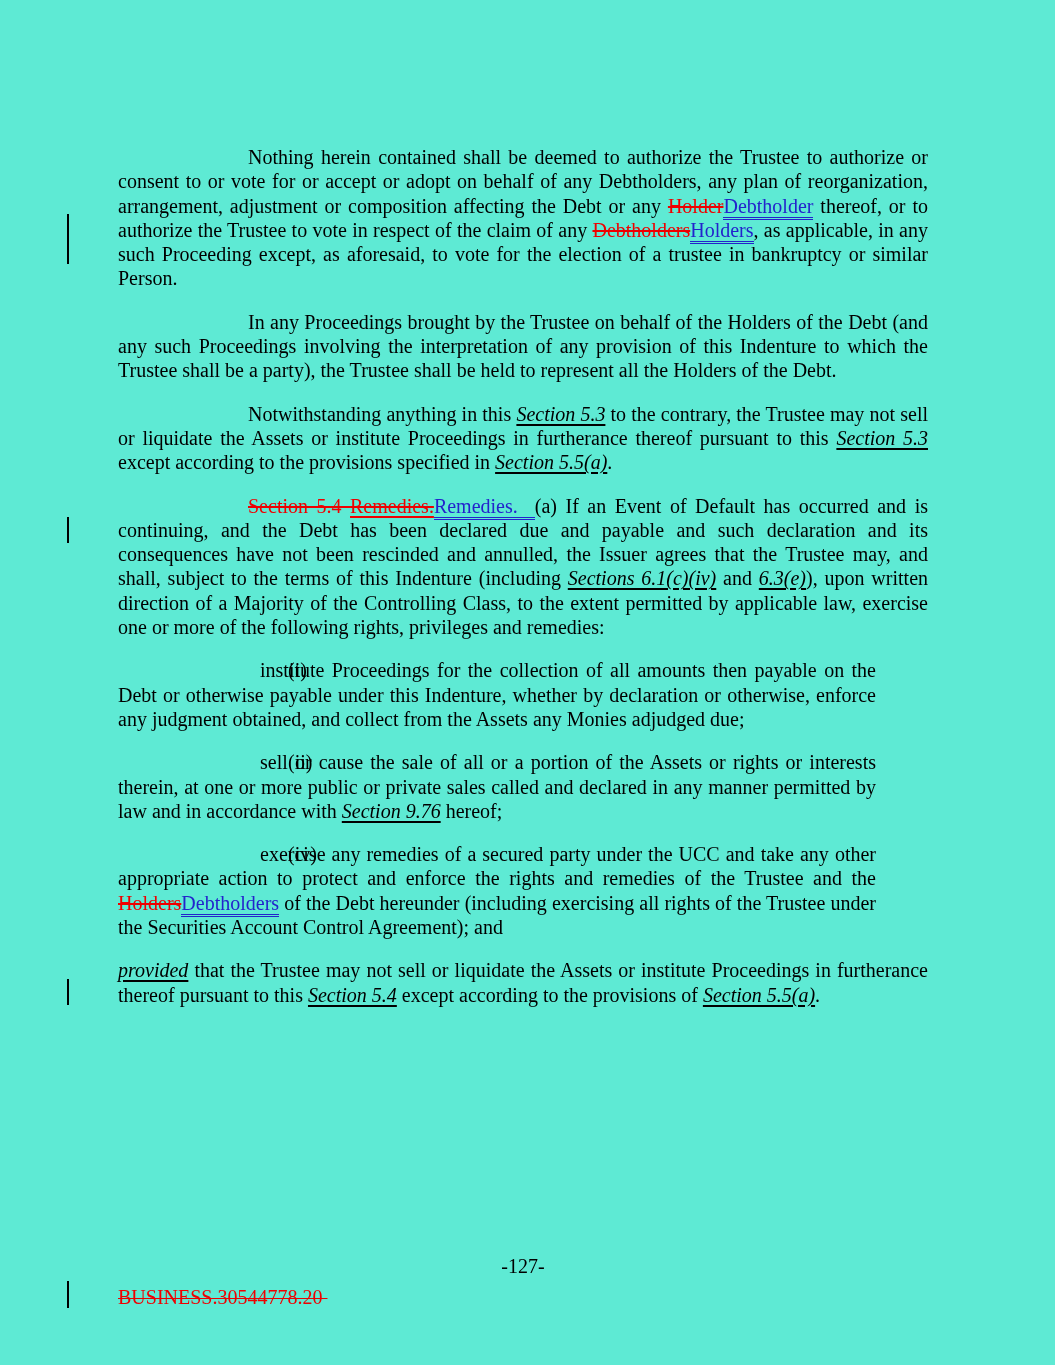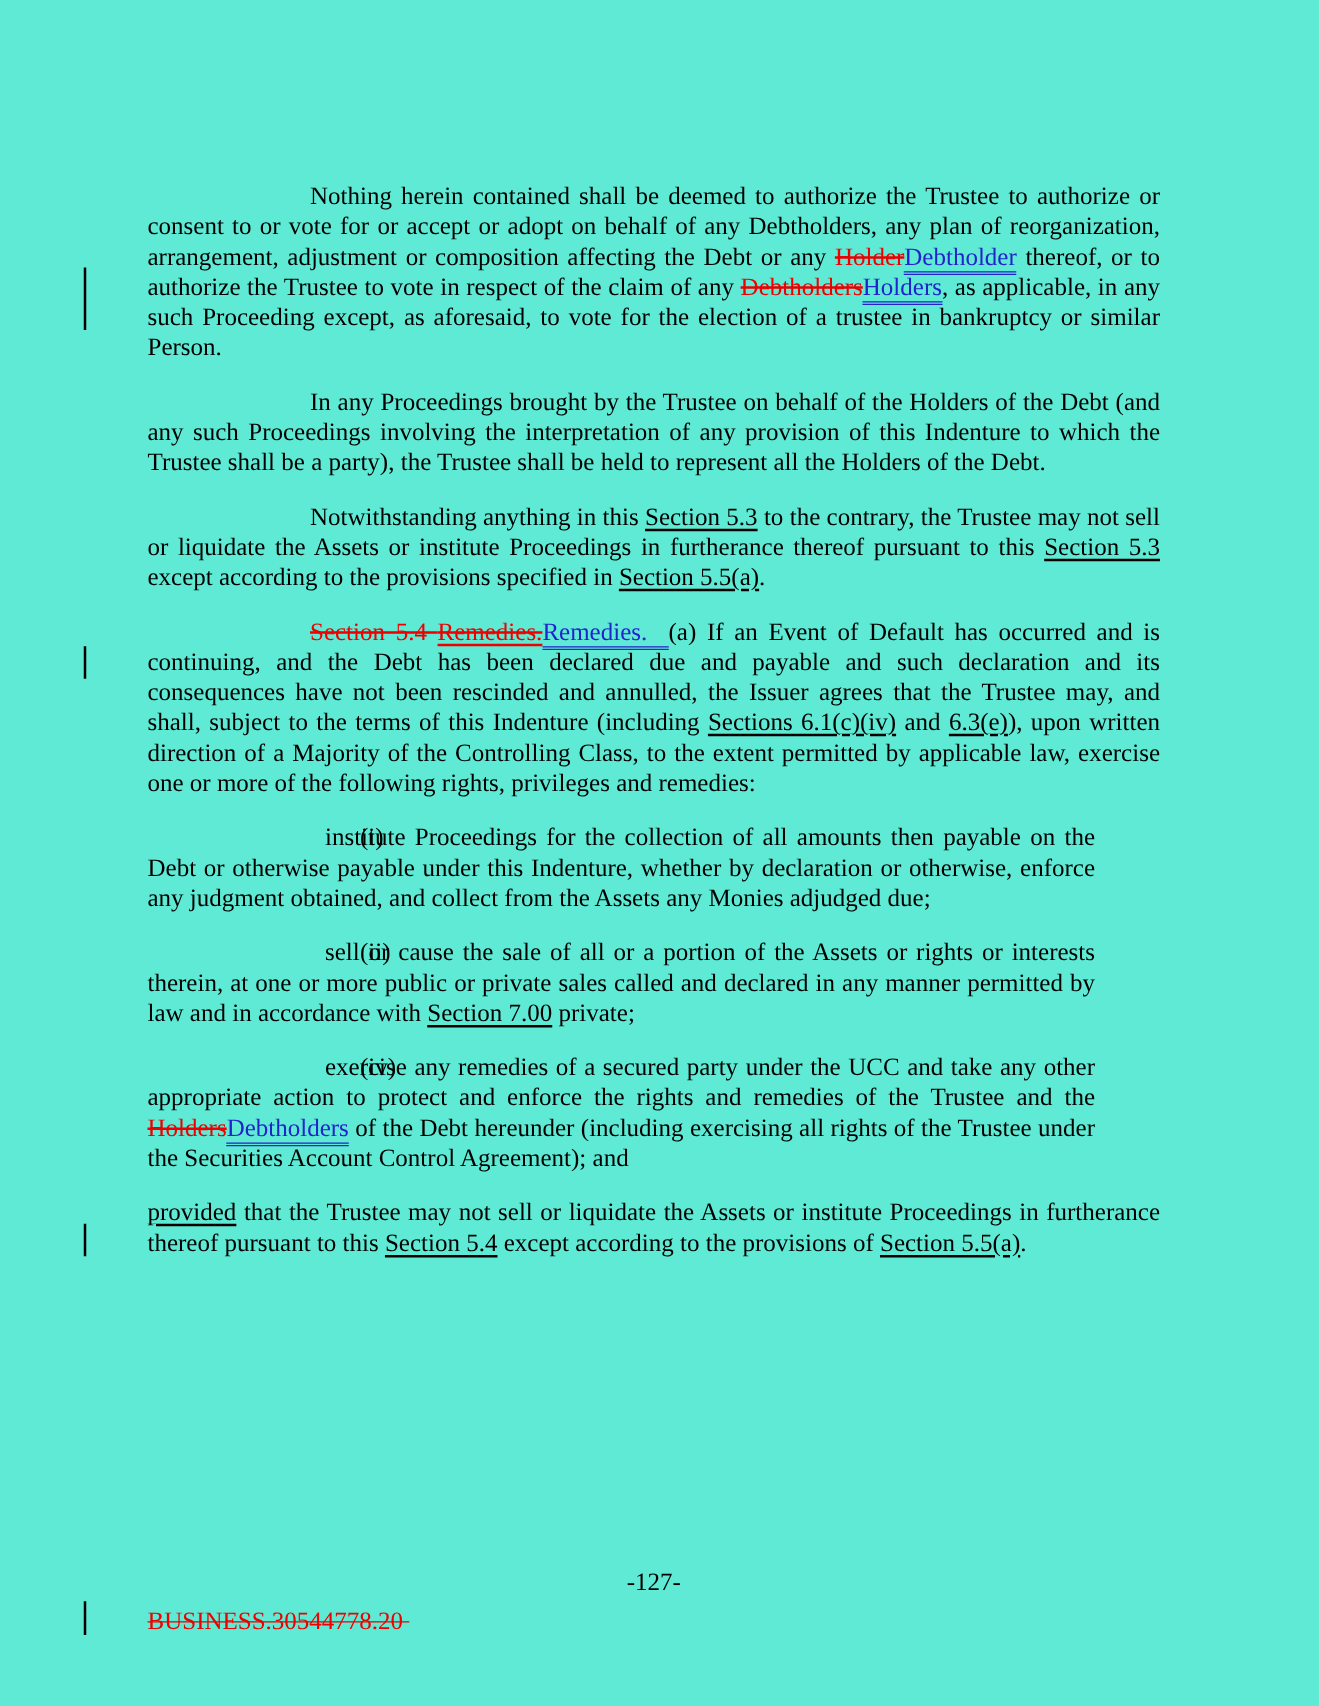--- a/index.html
+++ b/index.html
@@ -13,21 +13,21 @@
   }
   .content { position:absolute; left:118px; top:145px; width:810px; }
   .content p { margin:0 0 19px 0; text-align:justify; text-align-last:left; }
   p.body  { text-indent:130px; }
   p.item  { width:758px; text-indent:85px; }
   p.flush { text-indent:0; }
   .num { display:inline-block; width:57px; }
   .del  { color:var(--red); text-decoration:line-through; text-decoration-thickness:1.6px; }
   .delu { text-decoration:line-through underline; text-decoration-thickness:1.6px; text-underline-offset:3px; }
   .ins  { color:var(--blue); border-bottom:3.5px double var(--blue); }
-  .ref  { text-decoration:underline; text-decoration-thickness:1.5px; text-underline-offset:3px; }
+  .ref  { text-decoration:underline; text-decoration-thickness:1.5px; text-underline-offset:3px;font-style:italic; }
   .bar  { position:absolute; left:67px; width:2px; background:#000; }
   .pagenum {
     position:absolute; left:118px; top:1254px; width:810px;
     text-align:center;
   }
   .docid {
     position:absolute; left:118px; top:1288px;
     font-size:20px; line-height:18px;
     color:var(--red); text-decoration:line-through; text-decoration-thickness:1.4px;
   }
@@ -35,21 +35,21 @@
 </head>
 <body>
 
 <div class="page">
   <div class="content" id="doc-body">
       <p class="body"><span>Nothing herein contained shall be deemed to authorize the Trustee to authorize or consent to or vote for or accept or adopt on behalf of any Debtholders, any plan of reorganization, arrangement, adjustment or composition affecting the Debt or any </span><span class="del">Holder</span><span class="ins">Debtholder</span><span> thereof, or to authorize the Trustee to vote in respect of the claim of any </span><span class="del">Debtholders</span><span class="ins">Holders</span><span>, as applicable, in any such Proceeding except, as aforesaid, to vote for the election of a trustee in bankruptcy or similar Person.</span></p>
       <p class="body"><span>In any Proceedings brought by the Trustee on behalf of the Holders of the Debt (and any such Proceedings involving the interpretation of any provision of this Indenture to which the Trustee shall be a party), the Trustee shall be held to represent all the Holders of the Debt.</span></p>
       <p class="body"><span>Notwithstanding anything in this </span><span class="ref">Section 5.3</span><span> to the contrary, the Trustee may not sell or liquidate the Assets or institute Proceedings in furtherance thereof pursuant to this </span><span class="ref">Section 5.3</span><span> except according to the provisions specified in </span><span class="ref">Section 5.5(a)</span><span>.</span></p>
       <p class="body"><span class="del">Section 5.4&nbsp;</span><span class="del delu">Remedies.</span><span class="ins">Remedies.&nbsp;&nbsp;</span><span>(a) If an Event of Default has occurred and is continuing, and the Debt has been declared due and payable and such declaration and its consequences have not been rescinded and annulled, the Issuer agrees that the Trustee may, and shall, subject to the terms of this Indenture (including </span><span class="ref">Sections 6.1(c)(iv)</span><span> and </span><span class="ref">6.3(e)</span><span>), upon written direction of a Majority of the Controlling Class, to the extent permitted by applicable law, exercise one or more of the following rights, privileges and remedies:</span></p>
       <p class="item"><span class="num">(i)</span><span>institute Proceedings for the collection of all amounts then payable on the Debt or otherwise payable under this Indenture, whether by declaration or otherwise, enforce any judgment obtained, and collect from the Assets any Monies adjudged due;</span></p>
-      <p class="item"><span class="num">(ii)</span><span>sell or cause the sale of all or a portion of the Assets or rights or interests therein, at one or more public or private sales called and declared in any manner permitted by law and in accordance with </span><span class="ref">Section 7.00</span><span> private;</span></p>
+      <p class="item"><span class="num">(ii)</span><span>sell or cause the sale of all or a portion of the Assets or rights or interests therein, at one or more public or private sales called and declared in any manner permitted by law and in accordance with </span><span class="ref">Section 9.76</span><span> hereof;</span></p>
       <p class="item"><span class="num">(iv)</span><span>exercise any remedies of a secured party under the UCC and take any other appropriate action to protect and enforce the rights and remedies of the Trustee and the </span><span class="del">Holders</span><span class="ins">Debtholders</span><span> of the Debt hereunder (including exercising all rights of the Trustee under the Securities Account Control Agreement); and</span></p>
       <p class="flush"><span class="ref">provided</span><span> that the Trustee may not sell or liquidate the Assets or institute Proceedings in furtherance thereof pursuant to this </span><span class="ref">Section 5.4</span><span> except according to the provisions of </span><span class="ref">Section 5.5(a)</span><span>.</span></p>
     </div>
   <div id="bars">
       <div class="bar" style="top: 214px; height: 50px;"></div>
       <div class="bar" style="top: 517px; height: 26px;"></div>
       <div class="bar" style="top: 979px; height: 26px;"></div>
       <div class="bar" style="top: 1281px; height: 27px;"></div>
     </div>
   <div class="pagenum">-127-</div>

